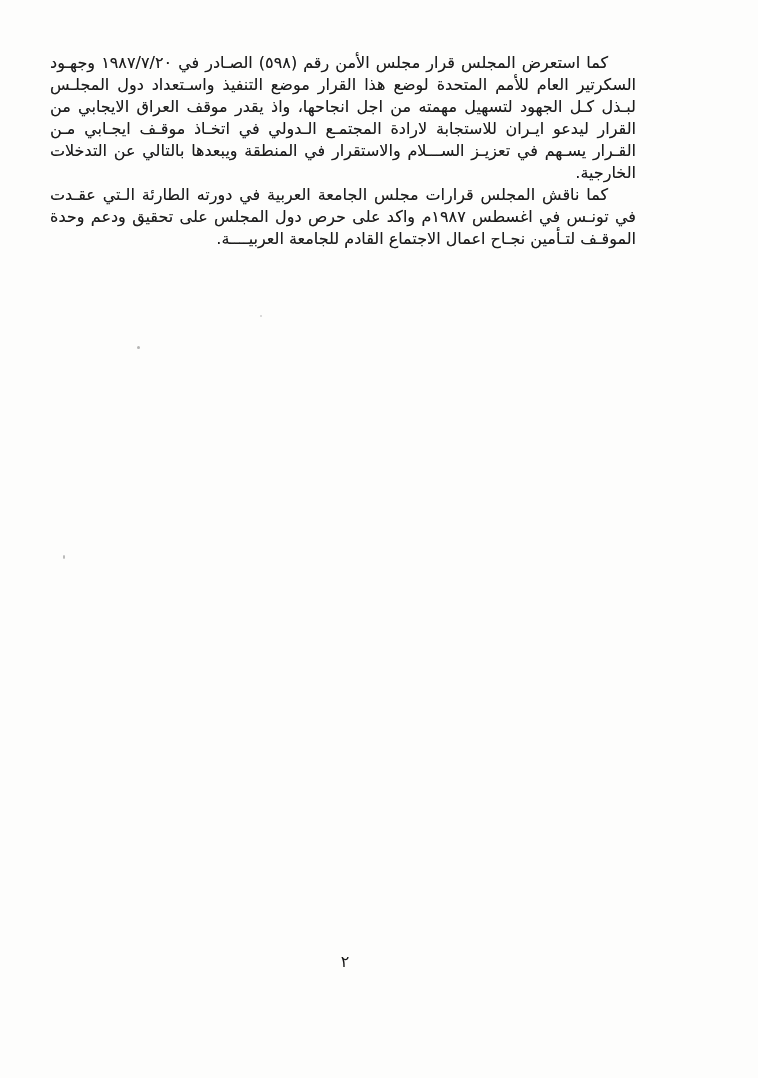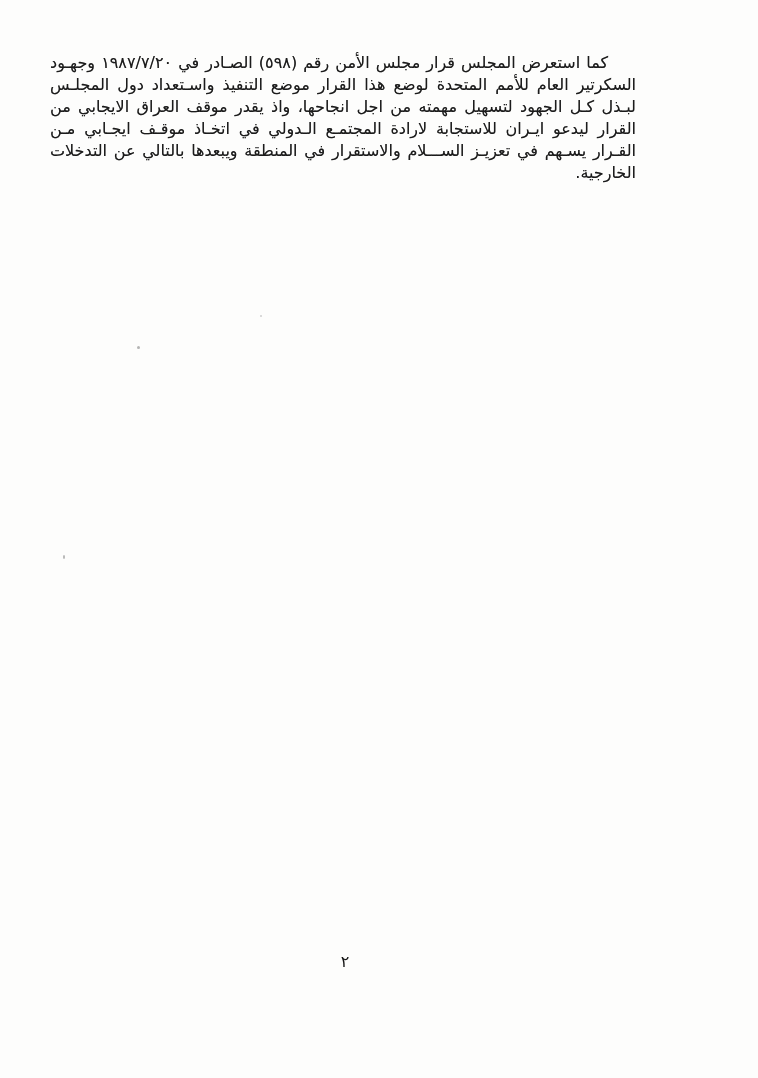--- a/index.html
+++ b/index.html
@@ -56,20 +56,21 @@
   .speck.s2 { left: 63px;  top: 555px; width: 2px; height: 4px; }
   .speck.s3 { left: 260px; top: 315px; width: 2px; height: 2px; background: rgba(120,120,120,0.35); }
 </style>
 </head>
 <body>
 
 <div class="page">
 
   <div class="text-block">
     <p>كما استعرض المجلس قرار مجلس الأمن رقم (٥٩٨) الصـادر في ١٩٨٧/٧/٢٠ وجهـود السكرتير العام للأمم المتحدة لوضع هذا القرار موضع التنفيذ واسـتعداد دول المجلـس لبـذل كـل الجهود لتسهيل مهمته من اجل انجاحها، واذ يقدر موقف العراق الايجابي من القرار ليدعو ايـران للاستجابة لارادة المجتمـع الـدولي في اتخـاذ موقـف ايجـابي مـن القـرار يسـهم في تعزيـز الســـلام والاستقرار في المنطقة ويبعدها بالتالي عن التدخلات الخارجية.</p>
+    <p>كما ناقش المجلس قرارات مجلس الجامعة العربية في دورته الطارئة الـتي عقـدت في تونـس في اغسطس ١٩٨٧م واكد على حرص دول المجلس على تحقيق ودعم وحدة الموقـف لتـأمين نجـاح اعمال الاجتماع القادم للجامعة العربيــــة.</p>
   </div>
 
   <div class="page-number">٢</div>
 
   <div class="speck s1"></div>
   <div class="speck s2"></div>
   <div class="speck s3"></div>
 
 </div>
 

